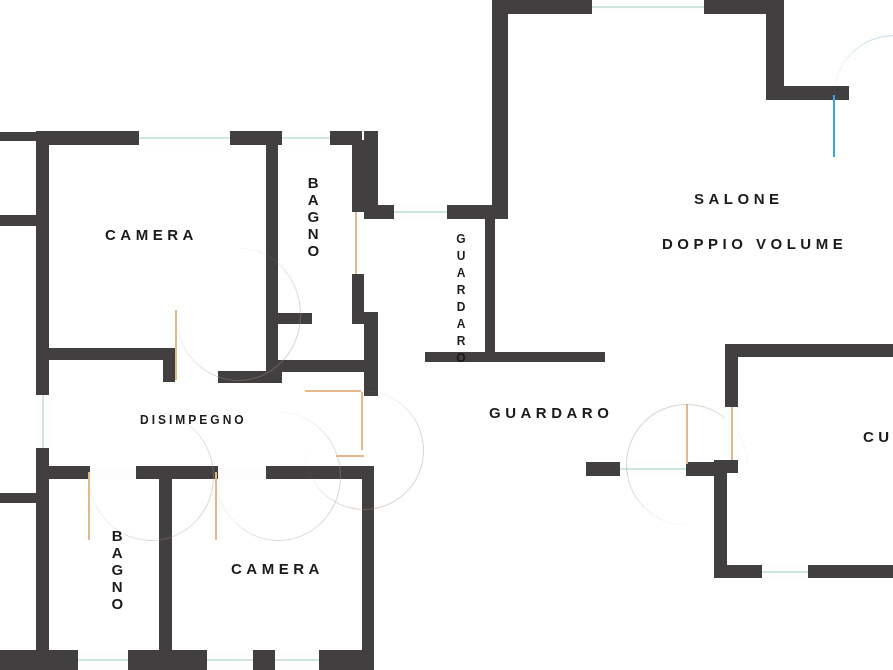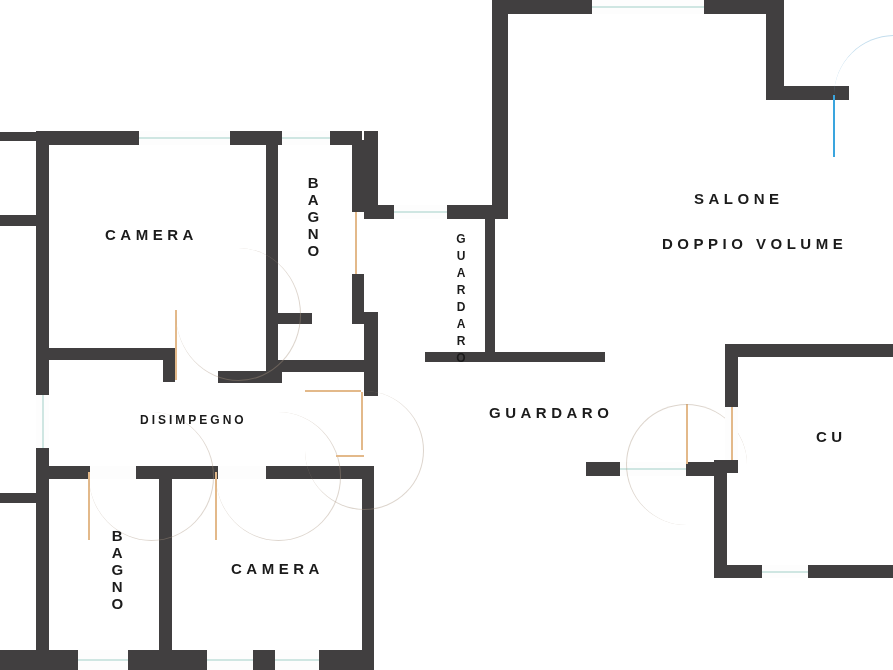--- a/index.html
+++ b/index.html
@@ -222,15 +222,15 @@
   <div class="label" style="left:489px;top:405px;">GUARDARO</div>
 
   <div class="label" style="left:694px;top:191px;">SALONE</div>
 
   <div class="label" style="left:662px;top:236px;">DOPPIO VOLUME</div>
 
   <div class="label vert" style="left:107px;top:527px;">BAGNO</div>
 
   <div class="label" style="left:231px;top:561px;">CAMERA</div>
 
-  <div class="label" style="left:816px;top:429px;">CU</div>
+  <div class="label" style="left:863px;top:429px;">CU</div>
 
 </div>
 
 </body></html>

